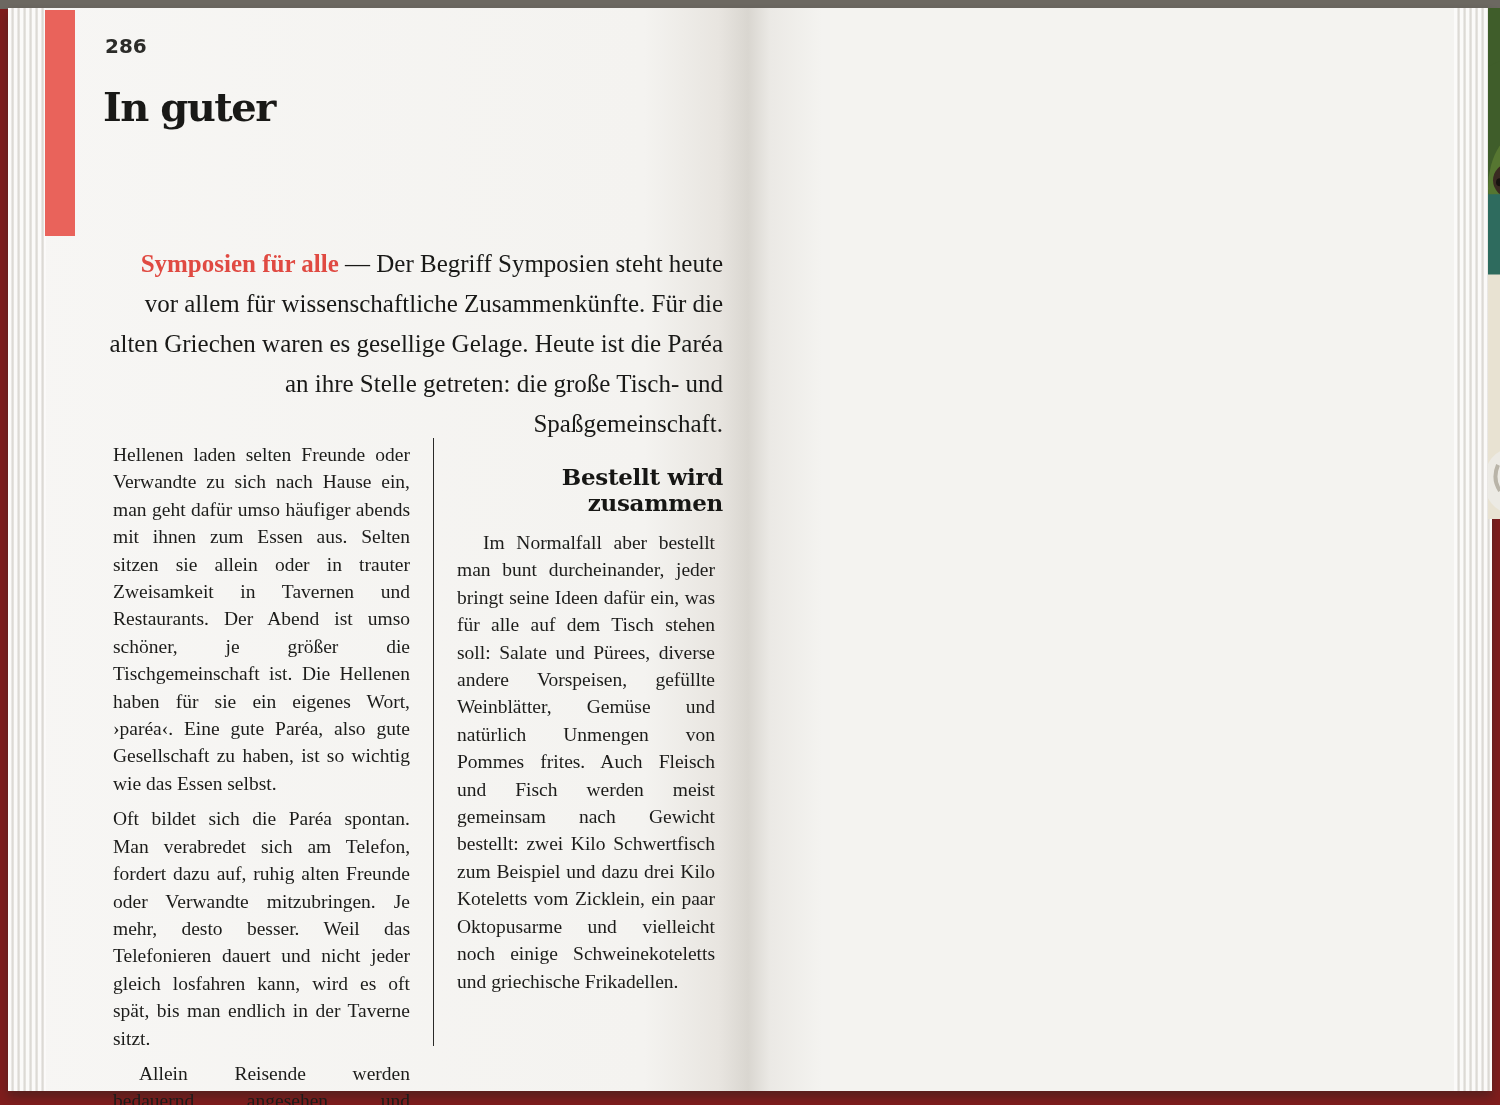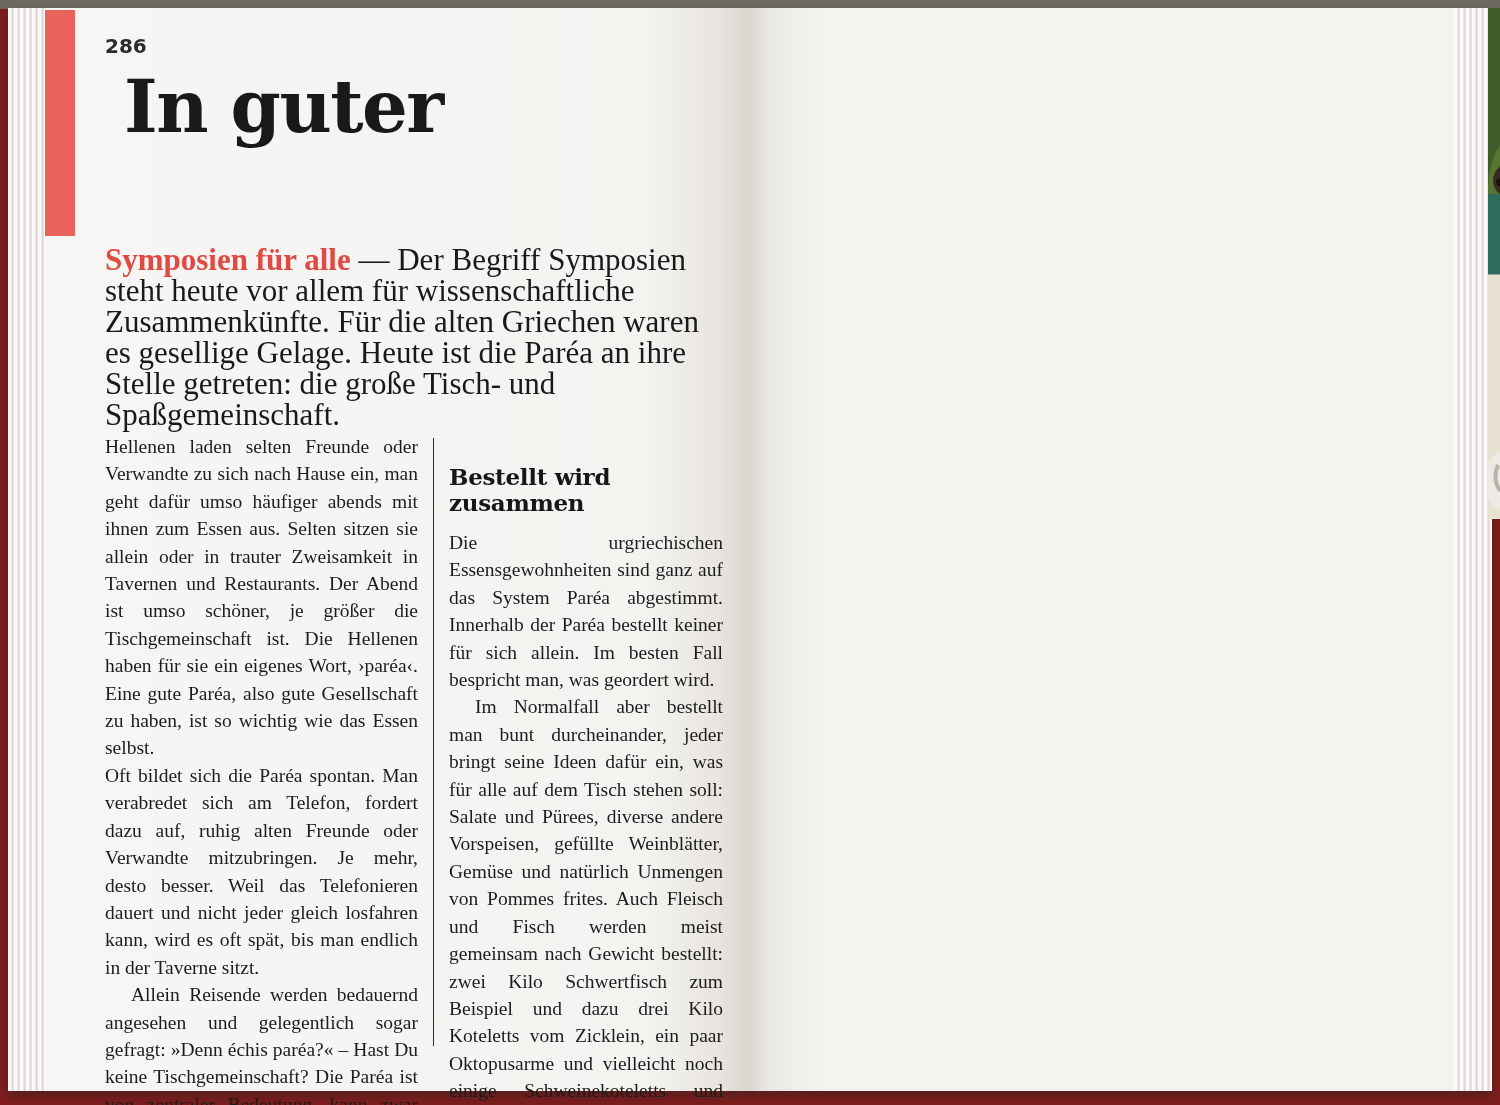--- a/index.html
+++ b/index.html
@@ -12,29 +12,29 @@
   .page-left{left:0;width:740px;background:linear-gradient(to right,#f7f6f4 0%,#f4f3f0 86%,#e8e5e0 96%,#d9d6d0 100%);}
   .page-right{left:740px;width:744px;background:linear-gradient(to right,#d9d6d0 0%,#ebe9e5 3%,#f4f3f0 10%,#f4f3f0 100%);}
   .edge-stack{position:absolute;top:0;height:1083px;width:38px;
       background:repeating-linear-gradient(to right,#fbfaf9 0px,#fbfaf9 3px,#d8d5d0 4px,#e9e7e3 6px);}
   .edge-left{left:0;}
   .edge-right{right:0;}
   .accent-bar{position:absolute;left:37px;top:2px;width:30px;height:226px;background:#e9635b;}
   .pageno{position:absolute;left:97px;top:26px;font-family:"DejaVu Sans","Liberation Sans",sans-serif;
       font-weight:bold;font-size:20px;color:#2c2c29;}
   .title{position:absolute;left:95px;top:68px;width:620px;font-family:"DejaVu Serif","Liberation Serif",serif;
-      font-weight:bold;font-size:72px;line-height:61px;letter-spacing:-1.5px;color:#191917;margin-left:21px;}
-  .lead{position:absolute;left:97px;top:236px;width:618px;font-size:31px;line-height:31px;color:#191917;
-      text-align:left;}
+      font-weight:bold;font-size:40px;line-height:61px;letter-spacing:-1.5px;color:#191917;}
+  .lead{position:absolute;left:97px;top:236px;width:618px;font-size:25px;line-height:40px;color:#191917;
+      text-align:right;}
   .lead-label{color:#e04a42;font-weight:bold;}
   .cols{position:absolute;color:#1c1c1a;font-size:19.5px;line-height:27.4px;text-align:justify;}
-  .cols p{margin:0;}
+  .cols p{margin:8px;}
   .cols p.ind{text-indent:26px;}
   .cols h3{font-family:"DejaVu Serif","Liberation Serif",serif;font-size:23px;line-height:26px;
-      margin:31px 0 13px 0;color:#161614;letter-spacing:-0.3px;text-align:left;}
+      margin:31px 0 13px 0;color:#161614;letter-spacing:-0.3px;text-align:right;}
   .rule{position:absolute;width:1px;background:#2a2a28;}
   .lcol1{left:97px;top:425px;width:313px;}
   .lcol2{left:441px;top:425px;width:274px;}
   .rule-left{left:425px;top:430px;height:608px;}
   .photo{position:absolute;left:740px;top:0;width:707px;height:511px;overflow:hidden;}
   .photo svg{display:block;}
 </style>
 </head>
 <body>
 
@@ -57,21 +57,20 @@
       <div class="cols lcol1">
         <p>Hellenen laden selten Freunde oder Verwandte zu sich nach Hause ein, man geht dafür umso häufiger abends mit ihnen zum Essen aus. Selten sitzen sie allein oder in trauter Zweisamkeit in Tavernen und Restaurants. Der Abend ist umso schöner, je größer die Tischgemeinschaft ist. Die Hellenen haben für sie ein eigenes Wort, ›paréa‹. Eine gute Paréa, also gute Gesellschaft zu haben, ist so wichtig wie das Essen selbst.</p>
         <p>Oft bildet sich die Paréa spontan. Man verabredet sich am Telefon, fordert dazu auf, ruhig alten Freunde oder Verwandte mitzubringen. Je mehr, desto besser. Weil das Telefonieren dauert und nicht jeder gleich losfahren kann, wird es oft spät, bis man endlich in der Taverne sitzt.</p>
         <p class="ind">Allein Reisende werden bedauernd angesehen und gelegentlich sogar gefragt: »Denn échis paréa?« – Hast Du keine Tischgemeinschaft? Die Paréa ist von zentraler Bedeutung, kann zwar jeden Tag anders aussehen, ist aber für den Moment fast heilig: Als nicht Dazugehörender dringt man nicht einfach ein, setzt sich nicht einfach dazu,</p>
       </div>
 
       <div class="rule rule-left"></div>
 
       <div class="cols lcol2">
         <h3>Bestellt wird zusammen</h3>
-        <p>Die urgriechischen Essensgewohnheiten sind ganz auf das System Paréa abgestimmt. Innerhalb der Paréa bestellt keiner für sich allein. Im besten Fall bespricht man, was geordert wird.</p>
         <p class="ind">Im Normalfall aber bestellt man bunt durcheinander, jeder bringt seine Ideen dafür ein, was für alle auf dem Tisch stehen soll: Salate und Pürees, diverse andere Vorspeisen, gefüllte Weinblätter, Gemüse und natürlich Unmengen von Pommes frites. Auch Fleisch und Fisch werden meist gemeinsam nach Gewicht bestellt: zwei Kilo Schwertfisch zum Beispiel und dazu drei Kilo Koteletts vom Zicklein, ein paar Oktopusarme und vielleicht noch einige Schweinekoteletts und griechische Frikadellen.</p>
 
       </div>
     </div>
 
     <div class="page page-right">
       <div class="edge-stack edge-right"></div>
 
       <div class="photo">
         <svg width="707" height="511" viewBox="0 0 707 510" preserveAspectRatio="none">

